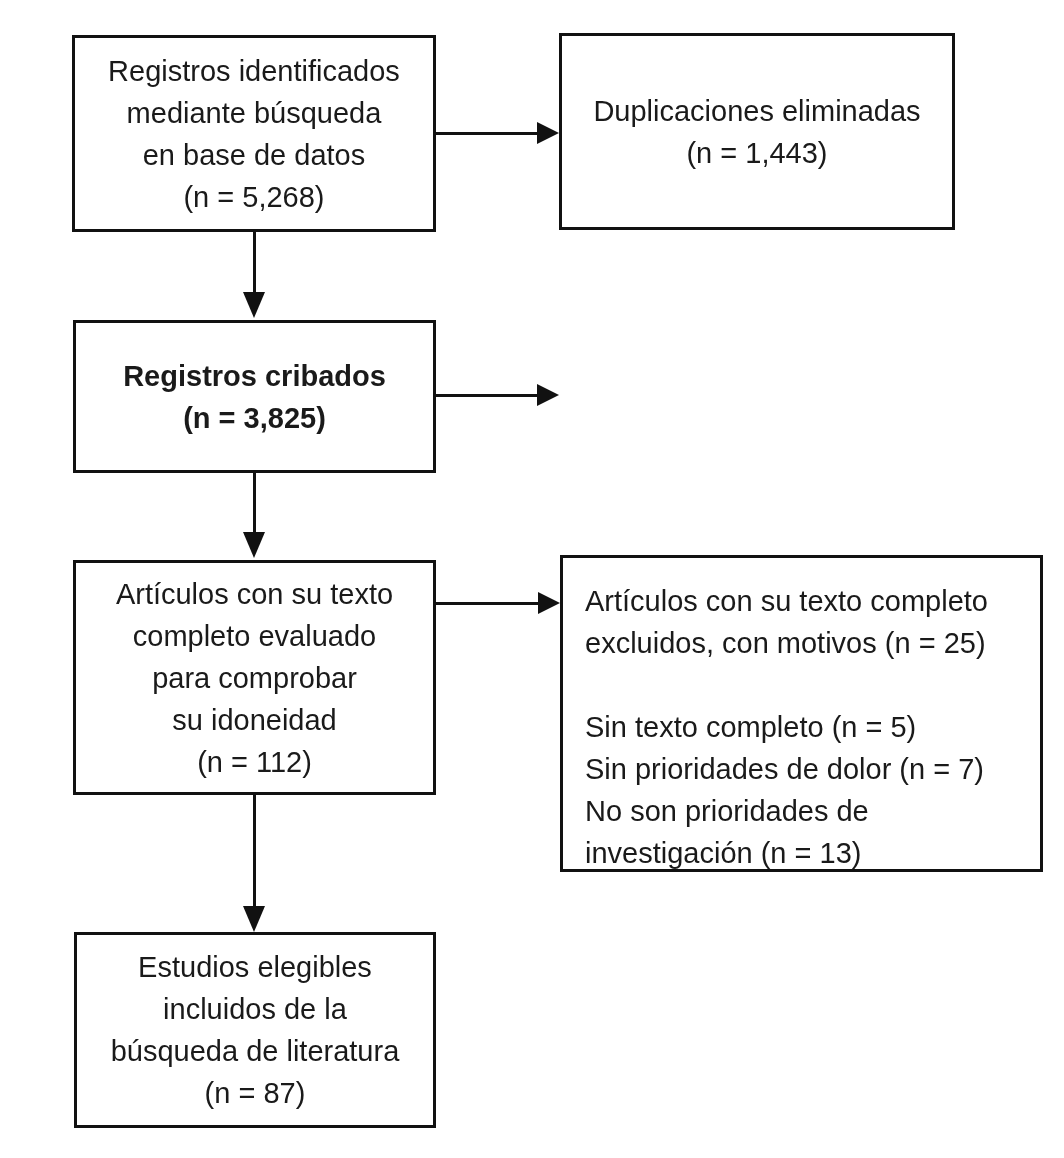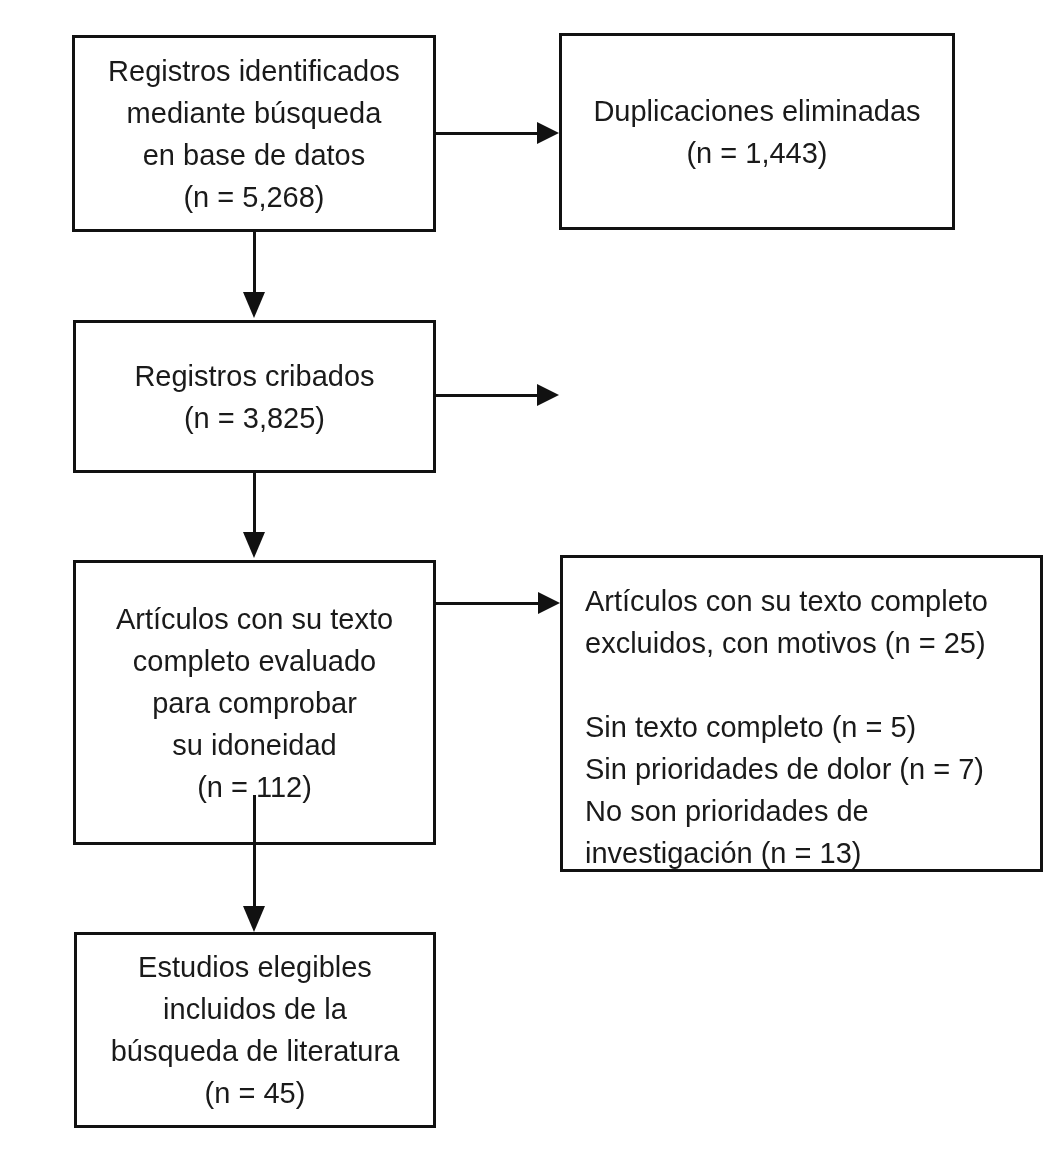--- a/index.html
+++ b/index.html
@@ -80,27 +80,27 @@
 mediante búsqueda
 en base de datos
 (n = 5,268)</div>
   </div>
 
   <div class="box" style="left:523px; top:33px; width:396px; height:197px;">
     <div class="box-text">Duplicaciones eliminadas
 (n = 1,443)</div>
   </div>
 
-  <div class="box" style="left:37px; top:320px; width:363px; height:153px;">
+  <div class="box" style="left:37px; top:320px; width:363px; height:153px;font-weight:bold;">
     <div class="box-text">Registros cribados
 (n = 3,825)</div>
   </div>
 
 
-  <div class="box" style="left:37px; top:560px; width:363px; height:285px;">
+  <div class="box" style="left:37px; top:560px; width:363px; height:235px;">
     <div class="box-text">Artículos con su texto
 completo evaluado
 para comprobar
 su idoneidad
 (n = 112)</div>
   </div>
 
   <div class="box left-align" style="left:524px; top:555px; width:483px; height:317px;">
     <div class="box-text">Artículos con su texto completo
 excluidos, con motivos (n = 25)
@@ -108,21 +108,21 @@
 Sin texto completo (n = 5)
 Sin prioridades de dolor (n = 7)
 No son prioridades de
 investigación (n = 13)</div>
   </div>
 
   <div class="box" style="left:38px; top:932px; width:362px; height:196px;">
     <div class="box-text">Estudios elegibles
 incluidos de la
 búsqueda de literatura
-(n = 45)</div>
+(n = 87)</div>
   </div>
 
   <div class="varrow" style="left:207px; top:232px; height:86px;">
     <div class="vshaft"></div>
     <div class="vhead"></div>
   </div>
 
   <div class="varrow" style="left:207px; top:473px; height:85px;">
     <div class="vshaft"></div>
     <div class="vhead"></div>

